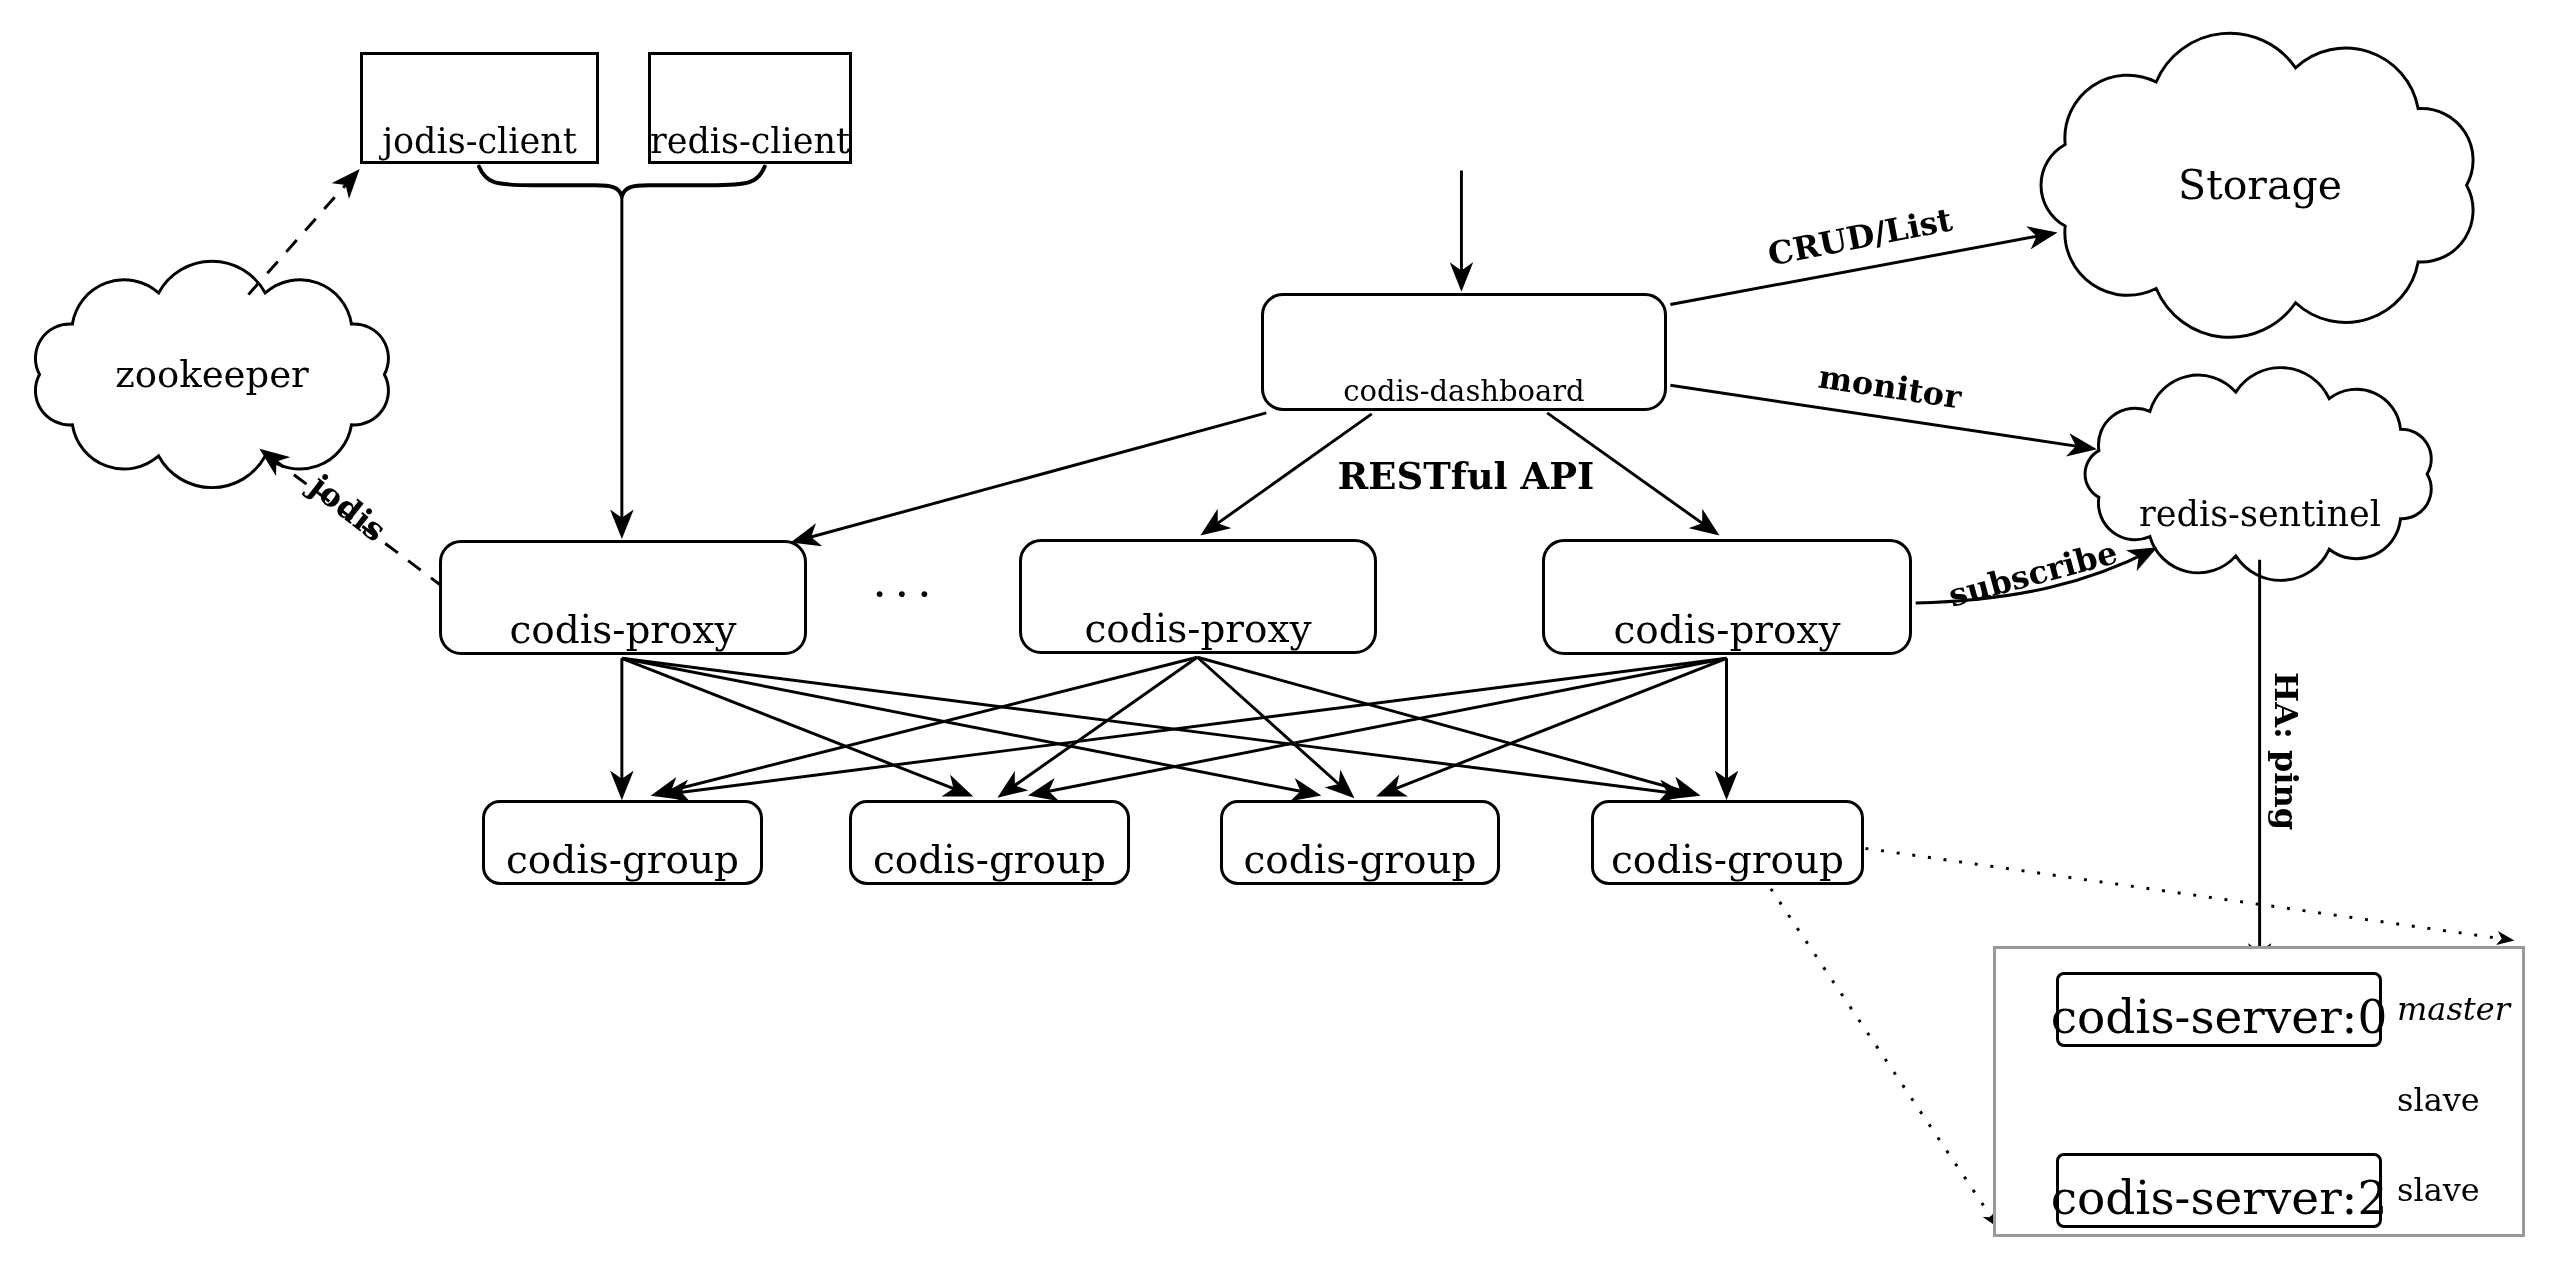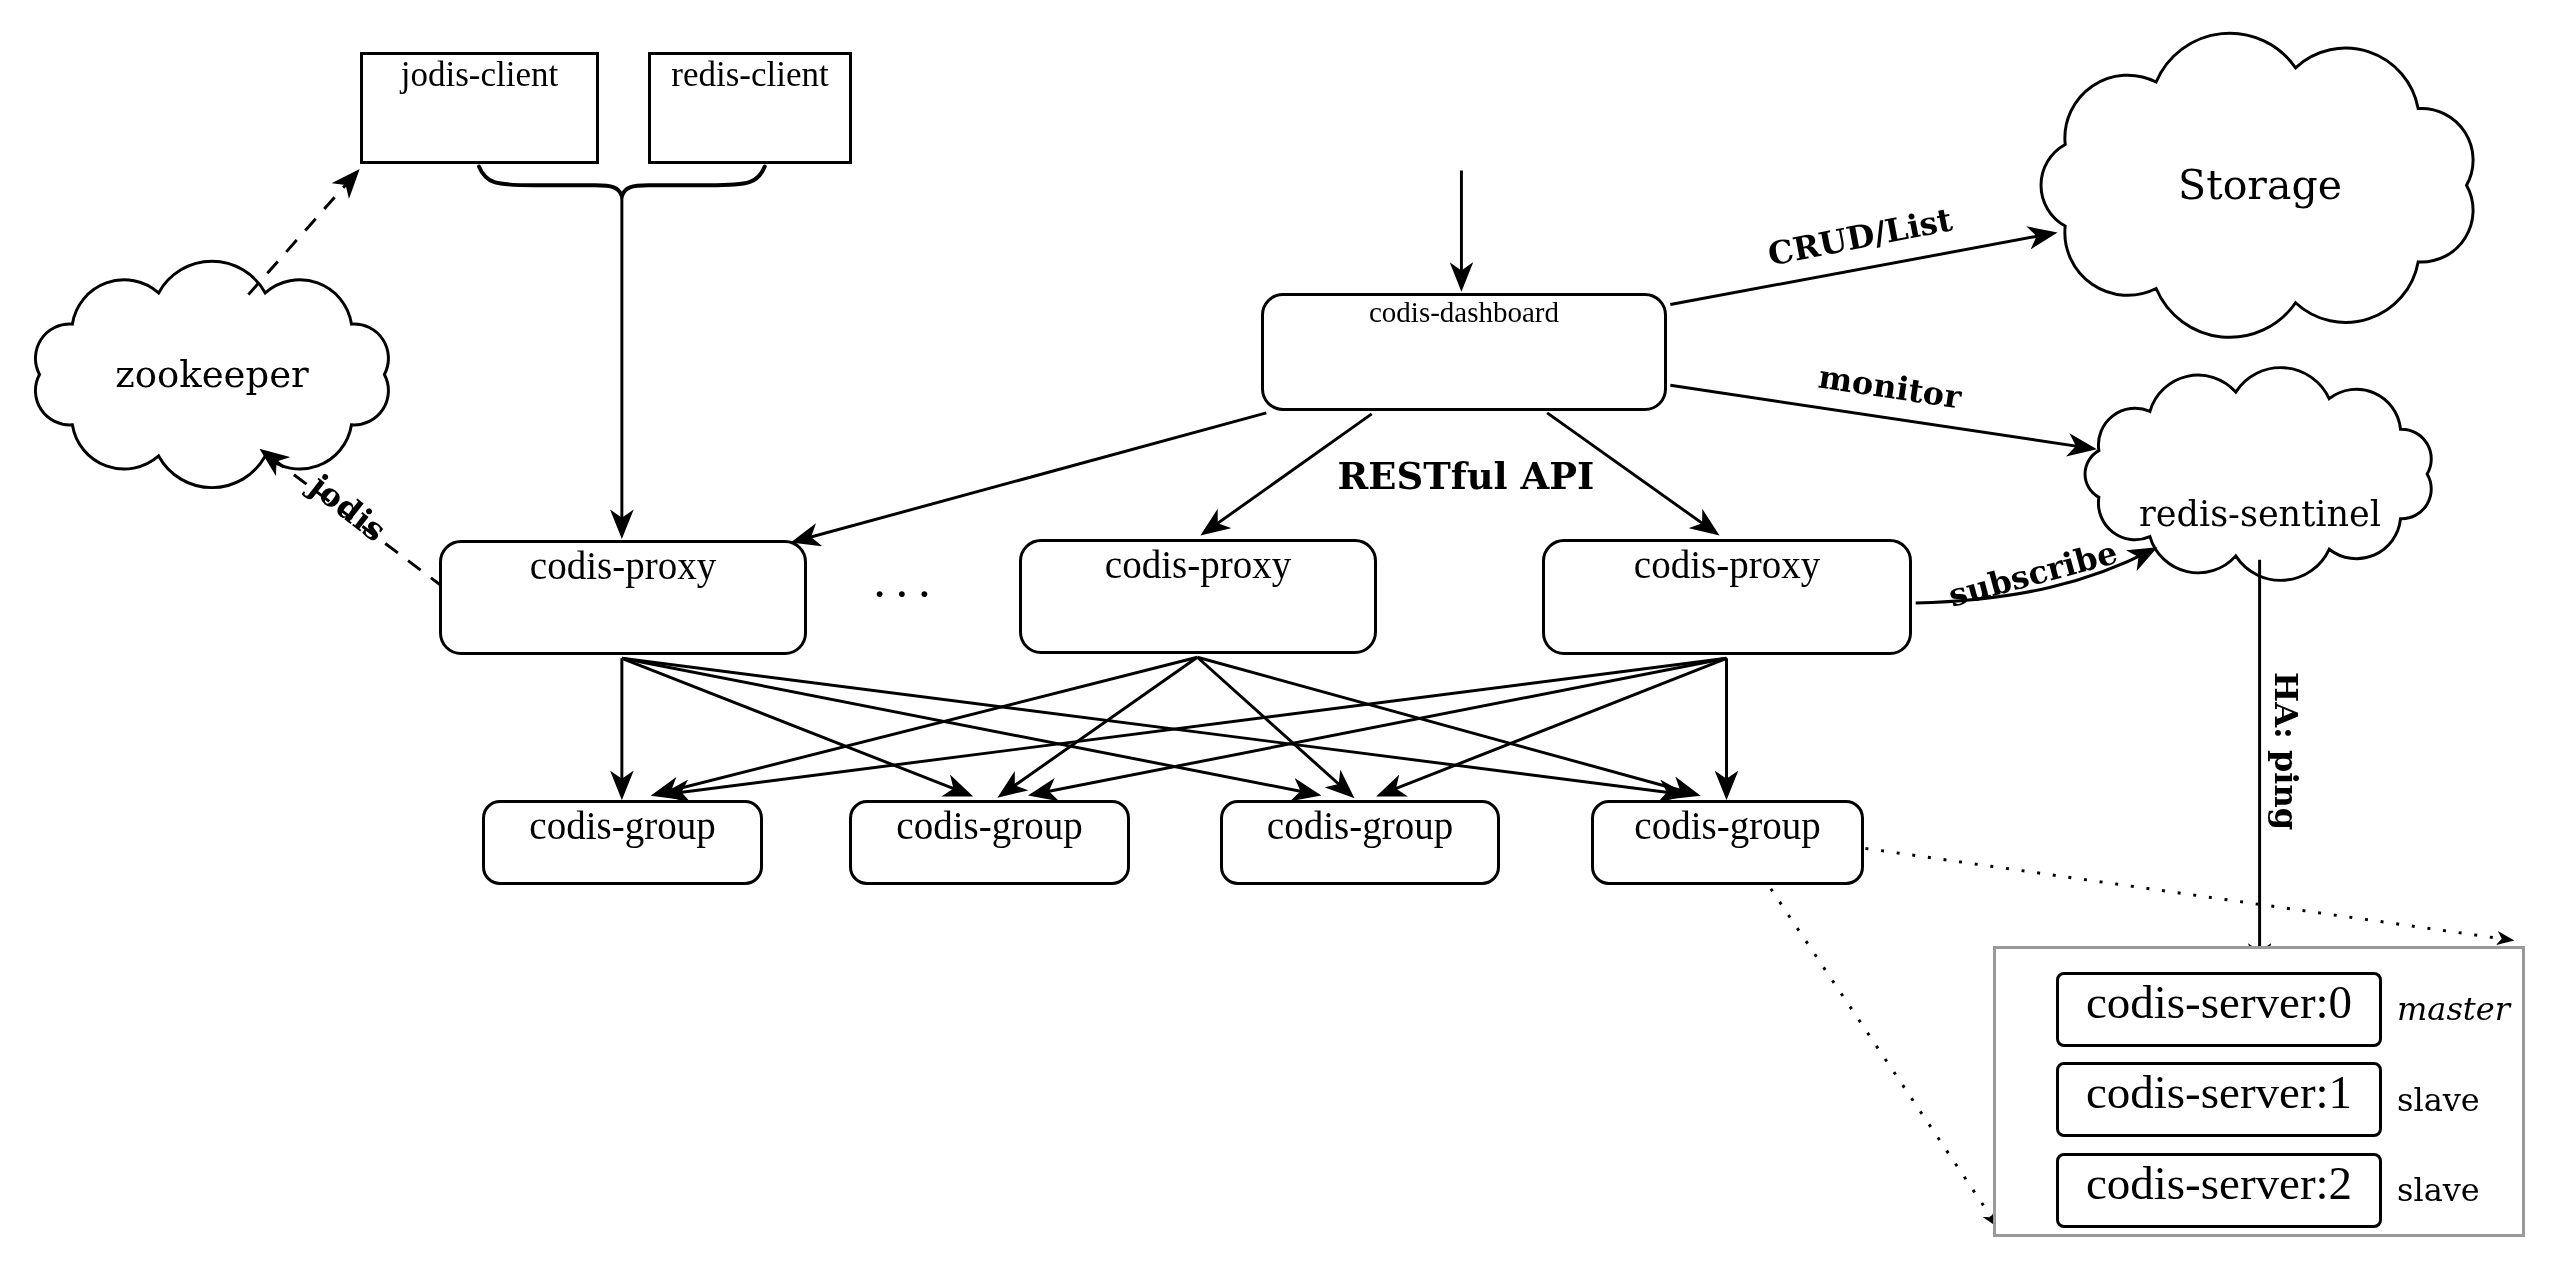--- a/index.html
+++ b/index.html
@@ -1,21 +1,21 @@
 <!DOCTYPE html>
 <html><head>
 <meta charset="utf-8">
 <style>
   html,body{margin:0;padding:0;background:#fff;}
   #canvas{position:relative;width:2576px;height:1283px;background:#fff;overflow:hidden;
           font-family:"DejaVu Serif","Liberation Serif",serif;color:#000;}
   #edges{position:absolute;left:0;top:0;width:2576px;height:1283px;}
   .node{position:absolute;box-sizing:border-box;border:3px solid #000;background:#fff;
-        border-radius:22px;display:flex;align-items:flex-start;justify-content:center;
-        font-size:39px;white-space:nowrap;font-family:Liberation Serif, serif;}
+        border-radius:22px;display:flex;align-items:flex-end;justify-content:center;
+        font-size:39px;white-space:nowrap;}
   .sharp{border-radius:0;font-size:35px;}
   .dashboard{font-size:29px;}
   .group{border-radius:18px;font-size:39px;}
   .server{border-radius:8px;font-size:47px;}
   .container-box{position:absolute;box-sizing:border-box;border:3px solid #999;background:#fff;}
   .cloudlabel{position:absolute;transform:translate(-50%,-50%);font-size:37px;white-space:nowrap;}
   .elabel{position:absolute;font-weight:bold;font-size:32px;white-space:nowrap;}
   .rolelabel{position:absolute;transform:translateY(-50%);font-size:32px;white-space:nowrap;}
   .dots{position:absolute;font-size:45px;letter-spacing:8px;transform:translate(-50%,-50%);}
   svg .wire{stroke:#000;stroke-width:3;fill:none;}
@@ -110,23 +110,20 @@
   </div>
 
   <div class="cloudlabel" style="left:212px;top:374px;">zookeeper</div>
   <div class="cloudlabel" style="left:2260px;top:185px;font-size:41px;">Storage</div>
   <div class="cloudlabel" style="left:2260px;top:474px;font-size:35px;margin-top:40px;">redis-sentinel</div>
 
   <div class="container-box" style="left:1993px;top:946px;width:532px;height:291px;"></div>
   <div class="node server" style="left:2056px;top:972px;width:326px;height:75px;">
     <span>codis-server:0</span>
   </div>
-  <div class="node server" style="left:2056px;top:1062px;width:326px;height:75px;">
-    <span>codis-server:1</span>
-  </div>
   <div class="node server" style="left:2056px;top:1153px;width:326px;height:75px;">
     <span>codis-server:2</span>
   </div>
   <div class="rolelabel" style="left:2397px;top:1009px;font-style:italic;">master</div>
   <div class="rolelabel" style="left:2397px;top:1100px;">slave</div>
   <div class="rolelabel" style="left:2397px;top:1190px;">slave</div>
 
   <div class="elabel" style="left:1860px;top:237px;transform:translate(-50%,-50%) rotate(-11deg);">CRUD/List</div>
   <div class="elabel" style="left:1890px;top:387px;transform:translate(-50%,-50%) rotate(8.5deg);">monitor</div>
   <div class="elabel" style="left:1466px;top:476px;transform:translate(-50%,-50%);font-size:37px;">RESTful API</div>

